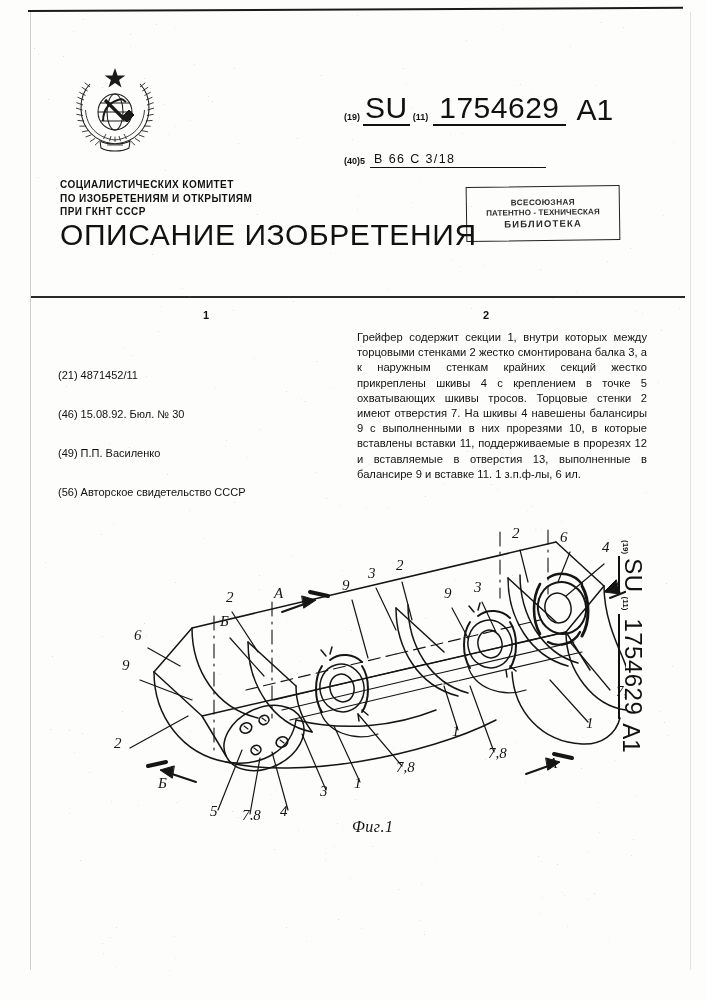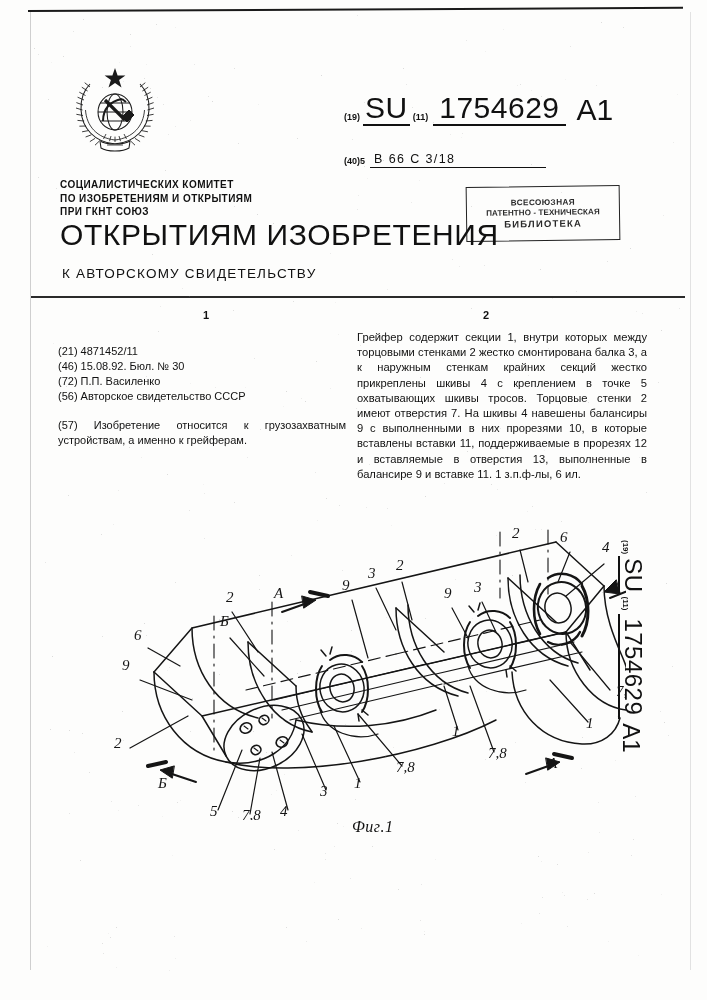--- a/index.html
+++ b/index.html
@@ -197,21 +197,21 @@
 
   
   .biblio {
     position: absolute;
     left: 58px;
     top: 344px;
     width: 288px;
     font-size: 11px;
     line-height: 15.1px;
   }
-  .biblio .row { white-space: nowrap; }
+  .biblio .row { white-space: nowrap; margin-top: 24px; }
   .biblio .row.wrap { white-space: normal; text-align: justify; }
   .biblio .gap { height: 14px; }
   .biblio .title-row { font-size: 11px; }
 
   
   .abstract {
     position: absolute;
     left: 357px;
     top: 330px;
     width: 290px;
@@ -314,21 +314,21 @@
       <g stroke="#1a1a1a" stroke-width="0.8">
         <path d="M34 68 l-2.5 5 M39 70 l-1.5 5.2 M43 70.6 l0 5.4 M47 70 l1.5 5.2 M52 68 l2.5 5"></path>
       </g>
     </svg>
   </div>
 
 
   <div class="gos-komitet">
     <div>СОЦИАЛИСТИЧЕСКИХ  КОМИТЕТ</div>
     <div>ПО ИЗОБРЕТЕНИЯМ И ОТКРЫТИЯМ</div>
-    <div>ПРИ ГКНТ СОЮЗ</div>
+    <div>ПРИ ГКНТ СССР</div>
   </div>
 
   <div class="idline">
     <span class="inid-sup">(19)</span>
     <span class="cc">SU</span>
     <span class="inid-sup">(11)</span>
     <span class="docnum">1754629</span>
     <span class="kind">A1</span>
   </div>
 
@@ -336,35 +336,33 @@
     <span class="ipc-inid">(40)5</span>
     <span class="ipc-code">В 66 С 3/18</span>
   </div>
 
   <div class="stamp">
     <div class="s1">ВСЕСОЮЗНАЯ</div>
     <div class="s2">ПАТЕНТНО - ТЕХНИЧЕСКАЯ</div>
     <div class="s3">БИБЛИОТЕКА</div>
   </div>
 
-  <div class="maintitle">ОТКРЫТИЯМ ИЗОБРЕТЕНИЯ</div>
-  <div class="subtitle">К АВТОРСКОМУ СВИДЕТЕЛЬСТВУ</div>
+  <div class="maintitle">ОПИСАНИЕ ИЗОБРЕТЕНИЯ</div>
 
   <div class="sep-rule"></div>
 
   <div class="colnum c1">1</div>
   <div class="colnum c2">2</div>
 
   <div class="biblio">
     <div class="row">(21) 4871452/11</div>
     <div class="row">(46) 15.08.92. Бюл. № 30</div>
-    <div class="row">(72) П.П. Василенко</div>
+    <div class="row">(49) П.П. Василенко</div>
     <div class="row">(56) Авторское свидетельство СССР</div>
     <div class="gap"></div>
-    <div class="row wrap">(57) Изобретение относится к грузозахватным устройствам, а именно к грейферам.</div>
   </div>
 
   <div class="abstract">
     <p>Грейфер содержит секции 1, внутри которых между торцовыми стенками 2 жестко смонтирована балка 3, а к наружным стенкам крайних секций жестко прикреплены шкивы 4 с креплением в точке 5 охватывающих шкивы тросов. Торцовые стенки 2 имеют отверстия 7. На шкивы 4 навешены балансиры 9 с выполненными в них прорезями 10, в которые вставлены вставки 11, поддерживаемые в прорезях 12 и вставляемые в отверстия 13, выполненные в балансире 9 и вставке 11. 1 з.п.ф-лы, 6 ил.</p>
   </div>
 
   <div class="sidenum">
     <span class="inid-sup">(19)</span>
     <span class="cc">SU</span>
     <span class="inid-sup">(11)</span>

